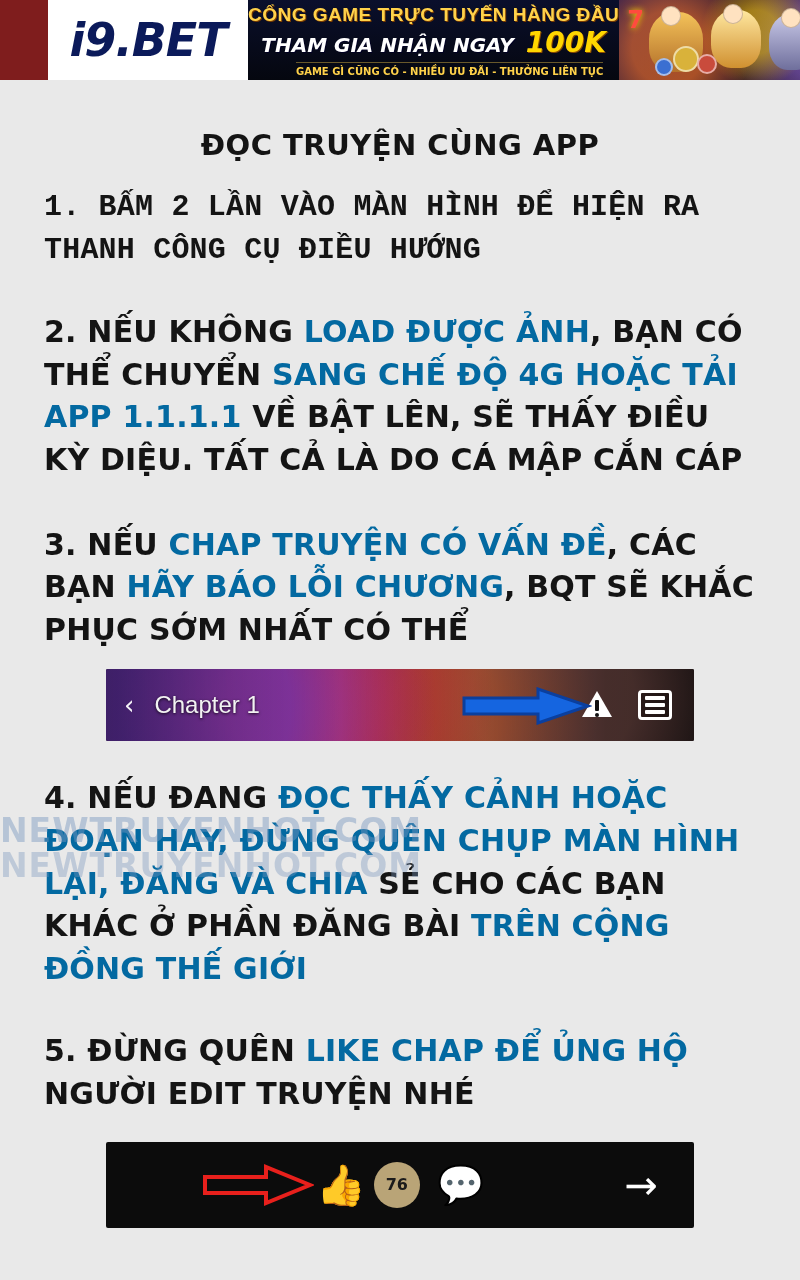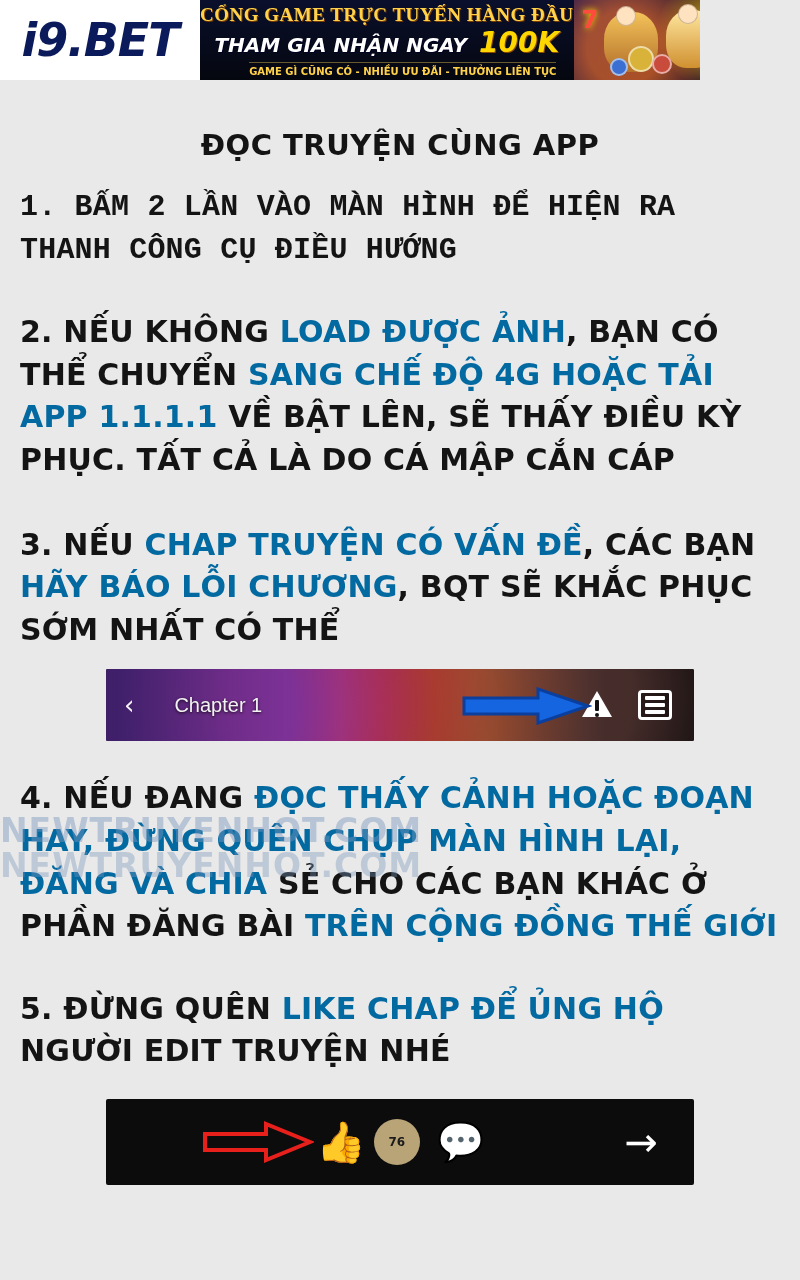--- a/index.html
+++ b/index.html
@@ -6,25 +6,26 @@
   body {
     width: 800px; height: 1280px;
     background: #e9e9e9;
     font-family: "Liberation Sans", sans-serif;
     overflow: hidden;
     position: relative;
   }
 
   
   .banner {
-    width: 700px; height: 80px;
+    width: 800px; height: 80px;
     display: flex;
-    background: #404040;
+    background: #7f1d1d;
     position: relative;
     overflow: hidden;
+    padding-left: 48px;
   }
   .banner-logo {
     width: 200px; height: 80px;
     background: #fff;
     display: flex; align-items: center; justify-content: center;
     position: relative;
     flex: 0 0 200px;
   }
   .banner-logo-text {
     font-family: "DejaVu Sans", sans-serif;
@@ -37,21 +38,21 @@
   .banner-logo-text .dot { color: #0b1a5a; }
   .banner-mid {
     flex: 1 1 auto;
     background: linear-gradient(180deg,#0a0f2c 0%, #05070f 100%);
     display: flex; flex-direction: column;
     align-items: center; justify-content: center;
     padding: 3px 0;
     position: relative;
   }
   .b-line1 {
-    font-family: Liberation Serif, serif;
+    font-family: Liberation Sans, sans-serif;
     font-weight: bold; font-size: 19px;
     color: #ffd24a; letter-spacing: .5px;
     text-shadow: 1px 1px 0 #7a3b00;
     white-space: nowrap;
   }
   .b-line2 {
     display: flex; align-items: baseline; gap: 12px;
     white-space: nowrap;
     font-style: italic;
   }
@@ -105,21 +106,21 @@
   .fig.f1 { width: 54px; height: 60px; background: linear-gradient(180deg,#f4c35a,#b4712a); left: 30px; top: 12px; }
   .fig.f2 { width: 50px; height: 58px; background: linear-gradient(180deg,#ffe8a0,#d09030); left: 92px; top: 10px; }
   .fig.f3 { width: 46px; height: 56px; background: linear-gradient(180deg,#c9c9e8,#6f6f9c); left: 150px; top: 14px; }
   .fig-head {
     position: absolute; width: 20px; height: 20px; border-radius: 50%;
     background: #ffe2c0; left: 12px; top: -6px; border: 1px solid rgba(0,0,0,.2);
   }
 
   
   .content {
-    padding: 0 20px;
+    padding: 0 44px;
     position: relative;
   }
   .doc-title {
     text-align: center;
     font-family: "DejaVu Sans", sans-serif;
     font-weight: bold;
     font-size: 29px;
     color: #141414;
     letter-spacing: .5px;
     margin-top: 48px;
@@ -180,22 +181,22 @@
   }
   .s1-back {
     position: relative; z-index: 2;
     color: #fff; font-size: 26px; margin-left: 18px; opacity:.95;
     font-family: "DejaVu Sans", sans-serif;
   }
   .s1-chapter {
     position: relative; z-index: 2;
     color: #f2f2f2;
     font-family: "Liberation Sans", sans-serif;
-    font-size: 20px;
-    margin-left: 40px;
+    font-size: 24px;
+    margin-left: 20px;
     text-shadow: 0 1px 3px rgba(0,0,0,.8);
   }
   .s1-right {
     position: relative; z-index: 3;
     margin-left: auto;
     display: flex; align-items: center; gap: 26px;
     padding-right: 22px;
   }
   .warn-icon {
     width: 30px; height: 28px; position: relative;
@@ -253,21 +254,21 @@
   .thumb {
     font-size: 40px; color: #fff; line-height: 1;
     font-family: "DejaVu Sans", sans-serif;
   }
   .like-count {
     margin-left: 8px;
     width: 46px; height: 46px; border-radius: 50%;
     background: #b9a477;
     color: #1b1b1b;
     font-family: "DejaVu Sans", sans-serif;
-    font-weight: bold; font-size: 12px;
+    font-weight: bold; font-size: 16px;
     display:flex; align-items:center; justify-content:center;
   }
   .comment {
     margin-left: 18px;
     font-size: 38px; color: #fff; line-height: 1;
     font-family: "DejaVu Sans", sans-serif;
   }
   .next-arrow {
     margin-left: auto; margin-right: 36px;
     font-size: 40px; color: #fff; line-height: 1;
@@ -316,21 +317,21 @@
 
   <div class="doc-title">ĐỌC TRUYỆN CÙNG APP</div>
 
   <div class="para p1">
     <span>1.</span>
     <span>BẤM 2 LẦN VÀO MÀN HÌNH ĐỂ HIỆN RA THANH CÔNG CỤ ĐIỀU HƯỚNG</span>
   </div>
 
   <div class="para p2">
     <span>2.</span>
-    <span>NẾU KHÔNG </span><span class="r">LOAD ĐƯỢC ẢNH</span><span>, BẠN CÓ THỂ CHUYỂN </span><span class="r">SANG CHẾ ĐỘ 4G HOẶC TẢI APP 1.1.1.1</span><span> VỀ BẬT LÊN, SẼ THẤY ĐIỀU KỲ PHỤC. TẤT CẢ LÀ DO CÁ MẬP CẮN CÁP</span>
+    <span>NẾU KHÔNG </span><span class="r">LOAD ĐƯỢC ẢNH</span><span>, BẠN CÓ THỂ CHUYỂN </span><span class="r">SANG CHẾ ĐỘ 4G HOẶC TẢI APP 1.1.1.1</span><span> VỀ BẬT LÊN, SẼ THẤY ĐIỀU KỲ DIỆU. TẤT CẢ LÀ DO CÁ MẬP CẮN CÁP</span>
   </div>
 
   <div class="para p3">
     <span>3.</span>
     <span>NẾU </span><span class="r">CHAP TRUYỆN CÓ VẤN ĐỀ</span><span>, CÁC BẠN </span><span class="r">HÃY BÁO LỖI CHƯƠNG</span><span>, BQT SẼ KHẮC PHỤC SỚM NHẤT CÓ THỂ</span>
   </div>
 
   <div class="shot1">
     <div class="shot1-bg"></div>
     <span class="s1-back">‹</span>

